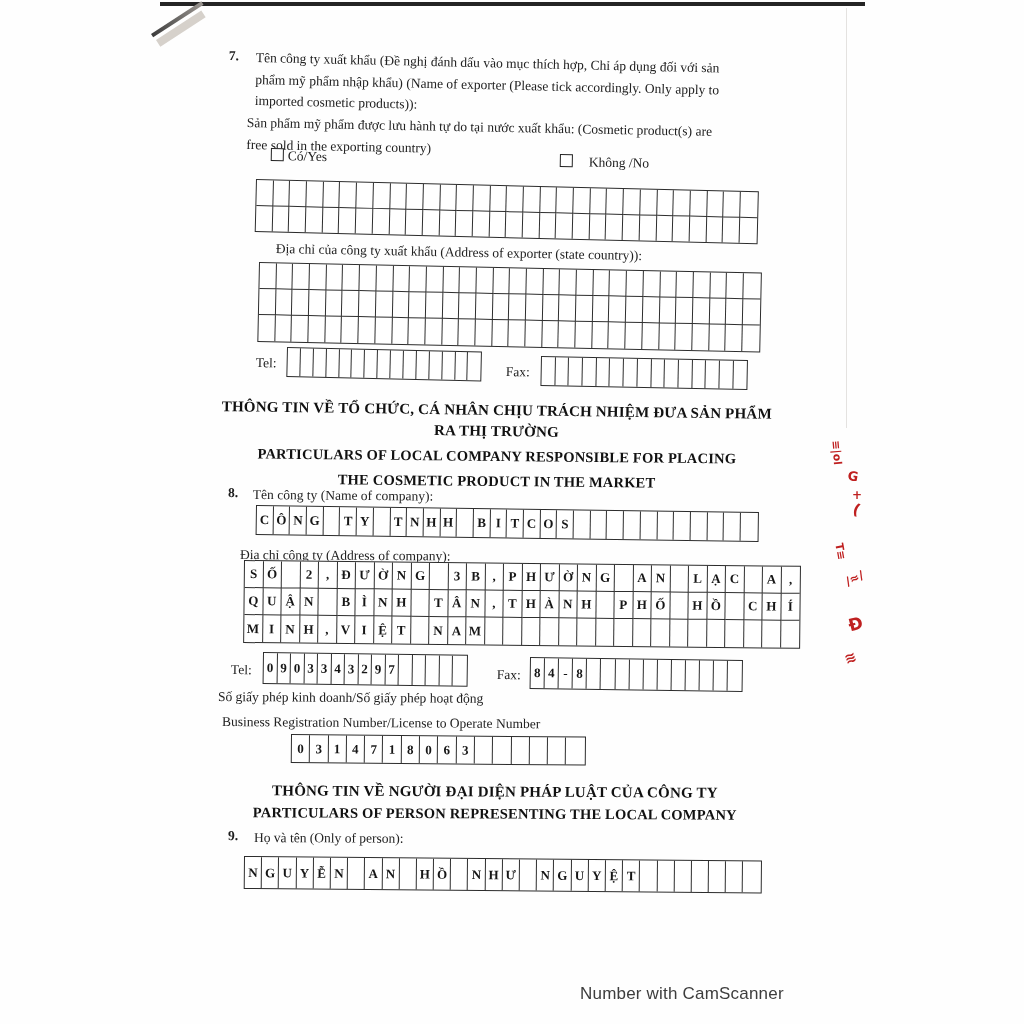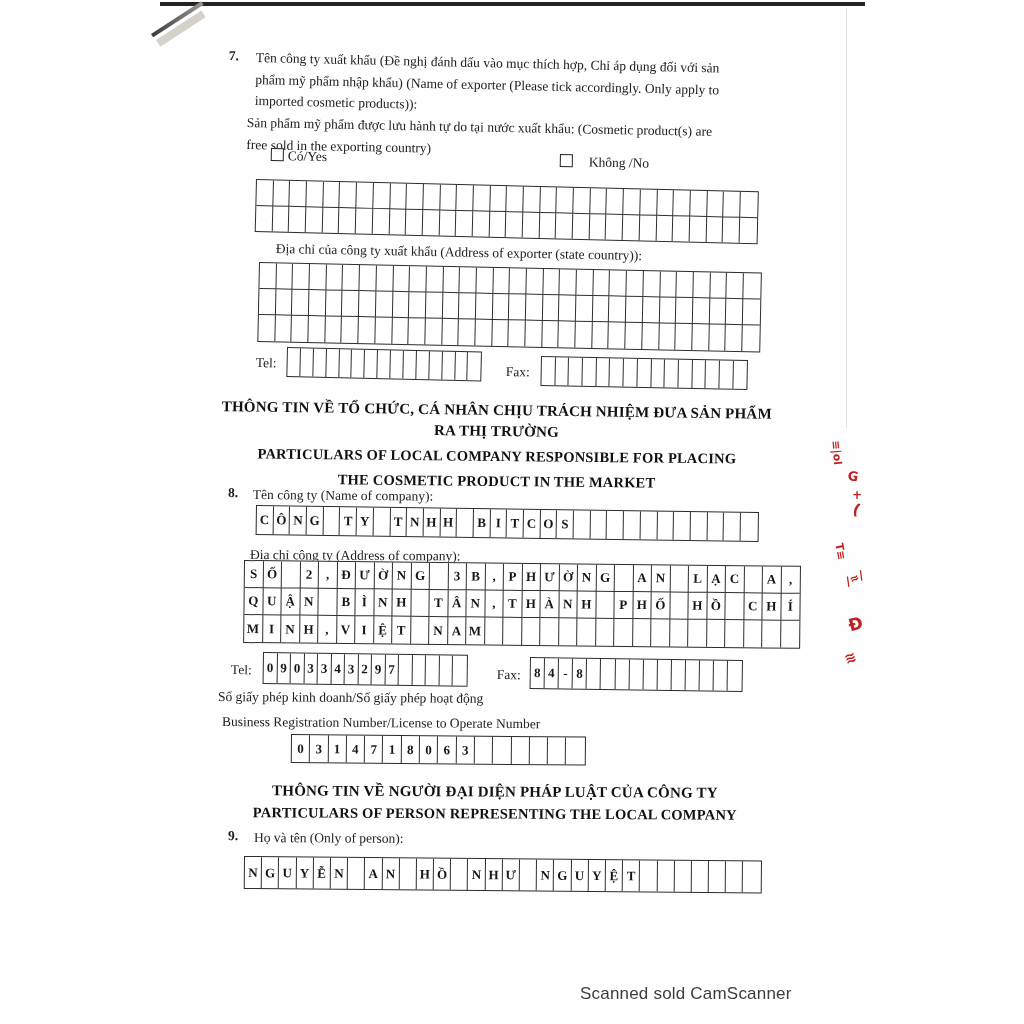--- a/index.html
+++ b/index.html
@@ -318,21 +318,21 @@
         <div class="cell"></div>
         <div class="cell"></div>
         <div class="cell"></div>
         <div class="cell"></div>
         <div class="cell"></div>
         <div class="cell"></div>
         <div class="cell"></div>
       </div>
     </div>
 
-  <div class="abs txt" style="left:250px;top:544px;transform:rotate(0.4deg);">Địa chỉ công ty (Address of company):</div>
+  <div class="abs txt" style="left:240px;top:544px;transform:rotate(0.4deg);">Địa chỉ công ty (Address of company):</div>
 
   <div class="abs grid" style="left:244px;top:560px;--cw:18.5px;--ch:27px;transform:rotate(0.6deg);">
       <div class="grid-row">
         <div class="cell">S</div>
         <div class="cell">Ố</div>
         <div class="cell"></div>
         <div class="cell">2</div>
         <div class="cell">,</div>
         <div class="cell">Đ</div>
         <div class="cell">Ư</div>
@@ -536,15 +536,15 @@
 
   <span class="abs stamp" style="left:842px;top:440px;font-size:11px;transform:rotate(85deg);">≡|ol</span>
   <span class="abs stamp" style="left:849px;top:468px;font-size:13px;transform:rotate(10deg);">G</span>
   <span class="abs stamp" style="left:852px;top:488px;font-size:12px;">+</span>
   <span class="abs stamp" style="left:856px;top:500px;font-size:15px;transform:rotate(18deg);">(</span>
   <span class="abs stamp" style="left:845px;top:542px;font-size:11px;transform:rotate(80deg);">T≡</span>
   <span class="abs stamp" style="left:843px;top:576px;font-size:12px;transform:rotate(-25deg);">/≈/</span>
   <span class="abs stamp" style="left:846px;top:616px;font-size:17px;transform:rotate(-15deg);">Đ</span>
   <span class="abs stamp" style="left:842px;top:652px;font-size:14px;transform:rotate(-20deg);">≋</span>
 
-  <div class="abs credit" style="left:580px;top:984px;">Scanned sold CamScanner</div>
+  <div class="abs credit" style="left:580px;top:984px;">Number with CamScanner</div>
 
 </div>
 
 </body></html>

